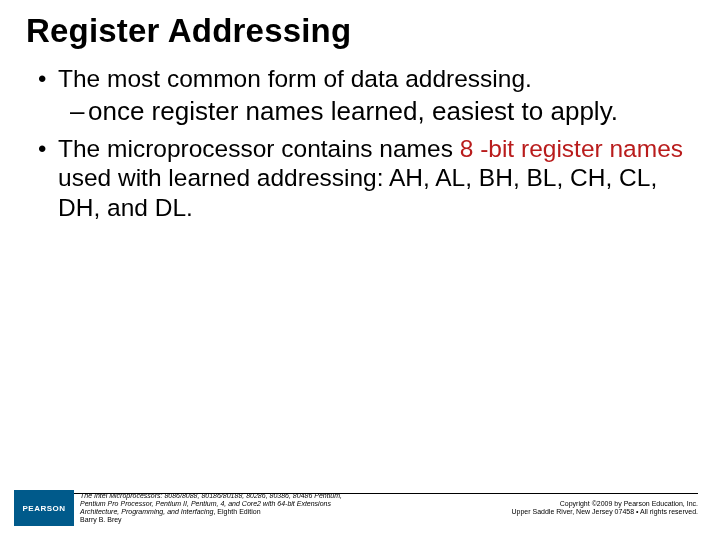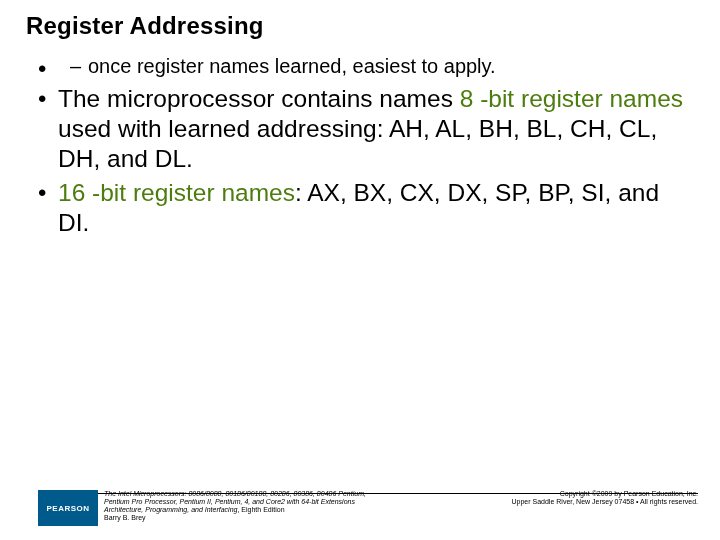--- a/index.html
+++ b/index.html
@@ -12,21 +12,21 @@
     position: relative;
     overflow: hidden;
   }
   .slide {
     width: 100%;
     height: 100%;
     padding: 12px 26px 0 26px;
     position: relative;
   }
   .title {
-    font-size: 24px;
+    font-size: 33px;
     font-weight: bold;
     margin-bottom: 14px;
     letter-spacing: 0.2px;
   }
   .content {
     font-size: 24.5px;
     line-height: 1.22;
   }
   ul.lvl1 {
     list-style: none;
@@ -40,43 +40,43 @@
   ul.lvl1 > li::before {
     content: "•";
     position: absolute;
     left: -6px;
     top: 0;
     font-size: 24px;
   }
   ul.lvl2 {
     list-style: none;
     padding-left: 18px;
-    font-size: 20px;
+    font-size: 26px;
     margin-top: 2px;
     margin-bottom: 6px;
   }
   ul.lvl2 > li {
     position: relative;
     padding-left: 12px;
   }
   ul.lvl2 > li::before {
     content: "–";
     position: absolute;
     left: -6px;
     top: 0;
   }
-  .red { color: #4d7c0f; }
+  .red { color: #b91c1c; }
   .footer {
     position: absolute;
-    left: 7px;
+    left: 0;
     right: 0;
     bottom: 14px;
     display: flex;
-    align-items: flex-start;
-    padding: 0 22px 0 31px;
+    align-items: center;
+    padding: 0 22px 0 14px;
   }
   .footer-rule {
     position: absolute;
     left: 60px;
     right: 22px;
     bottom: 46px;
     height: 1px;
     background: #000;
   }
   .pearson-logo {
@@ -111,31 +111,29 @@
 </style>
 </head>
 <body>
 
 <div class="slide">
   <h1 class="title">Register Addressing</h1>
 
   <div class="content">
     <ul class="lvl1">
       <li>
+        <span>The most common form of data addressing.</span>
         <ul class="lvl2">
           <li>
             <span>once register names learned, easiest to apply.</span>
           </li>
         </ul>
       </li>
       <li>
         <span>The microprocessor contains names </span><span class="red">8 -bit register names</span><span> used with learned addressing: AH, AL, BH, BL, CH, CL, DH, and DL.</span>
-      </li>
-      <li>
-        <span class="red">16 -bit register names</span><span>: AX, BX, CX, DX, SP, BP, SI, and DI.</span>
       </li>
     </ul>
   </div>
 
   <div class="footer-rule"></div>
 
   <div class="footer">
     <div class="pearson-logo">
       <span>PEARSON</span>
     </div>

